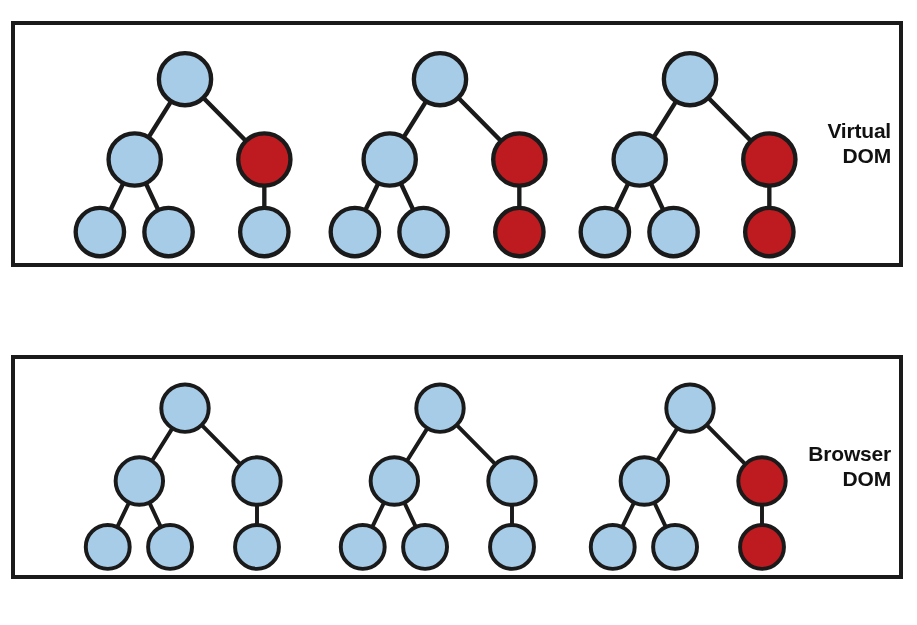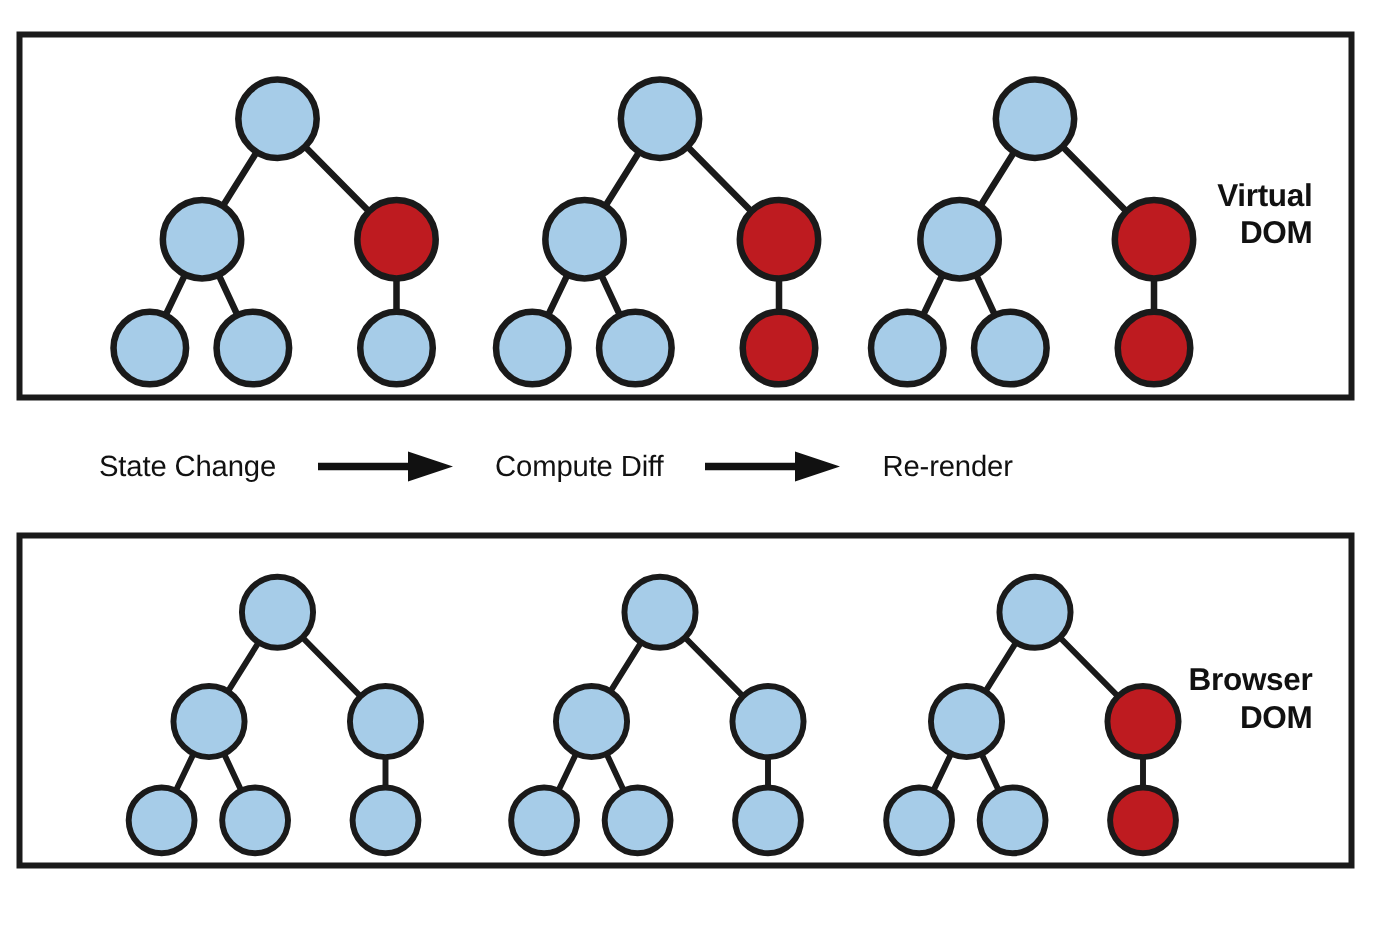--- a/index.html
+++ b/index.html
@@ -36,21 +36,21 @@
   #panel-browser {
     left: 11px;
     top: 355px;
     width: 892px;
     height: 224px;
   }
 
   
   .panel-label {
     position: absolute;
-    right: 24px;
+    right: 8px;
     top: 50%;
     transform: translateY(-50%);
     text-align: right;
     font-weight: bold;
     font-size: 21px;
     line-height: 1.18;
     color: #111111;
     letter-spacing: -0.2px;
     white-space: pre-line;
   }
@@ -153,41 +153,20 @@
           <circle cx="78" cy="139" r="27" class="node" fill="#a6cce8"></circle>
           <circle cx="212" cy="139" r="27" class="node" fill="#be1b20"></circle>
           <circle cx="42" cy="214" r="25" class="node" fill="#a6cce8"></circle>
           <circle cx="113" cy="214" r="25" class="node" fill="#a6cce8"></circle>
           <circle cx="212" cy="214" r="25" class="node" fill="#be1b20"></circle>
         </svg>
       </div>
     <div class="panel-label"><span>Virtual</span><br><span>DOM</span></div>
   </div>
 
-  <div id="flow-row">
-    <span class="flow-label">State Change</span>
-
-    <span class="flow-arrow">
-      <svg width="94" height="22" viewBox="0 0 94 22" aria-hidden="true">
-        <path d="M2 11 L68 11" stroke="#111111" stroke-width="5" stroke-linecap="butt" fill="none"></path>
-        <path d="M62 1 L92 11 L62 21 Z" fill="#111111"></path>
-      </svg>
-    </span>
-
-    <span class="flow-label">Compute Diff</span>
-
-    <span class="flow-arrow">
-      <svg width="94" height="22" viewBox="0 0 94 22" aria-hidden="true">
-        <path d="M2 11 L68 11" stroke="#111111" stroke-width="5" stroke-linecap="butt" fill="none"></path>
-        <path d="M62 1 L92 11 L62 21 Z" fill="#111111"></path>
-      </svg>
-    </span>
-
-    <span class="flow-label">Re-render</span>
-  </div>
 
   <div class="panel" id="panel-browser">
     <div class="tree" style="left: 40px;">
         <svg viewBox="0 0 260 246" preserveAspectRatio="xMidYMid meet">
           <line x1="130" y1="56" x2="78" y2="139" class="edge"></line>
           <line x1="130" y1="56" x2="212" y2="139" class="edge"></line>
           <line x1="78" y1="139" x2="42" y2="214" class="edge"></line>
           <line x1="78" y1="139" x2="113" y2="214" class="edge"></line>
           <line x1="212" y1="139" x2="212" y2="214" class="edge"></line>
           <circle cx="130" cy="56" r="27" class="node" fill="#a6cce8"></circle>

